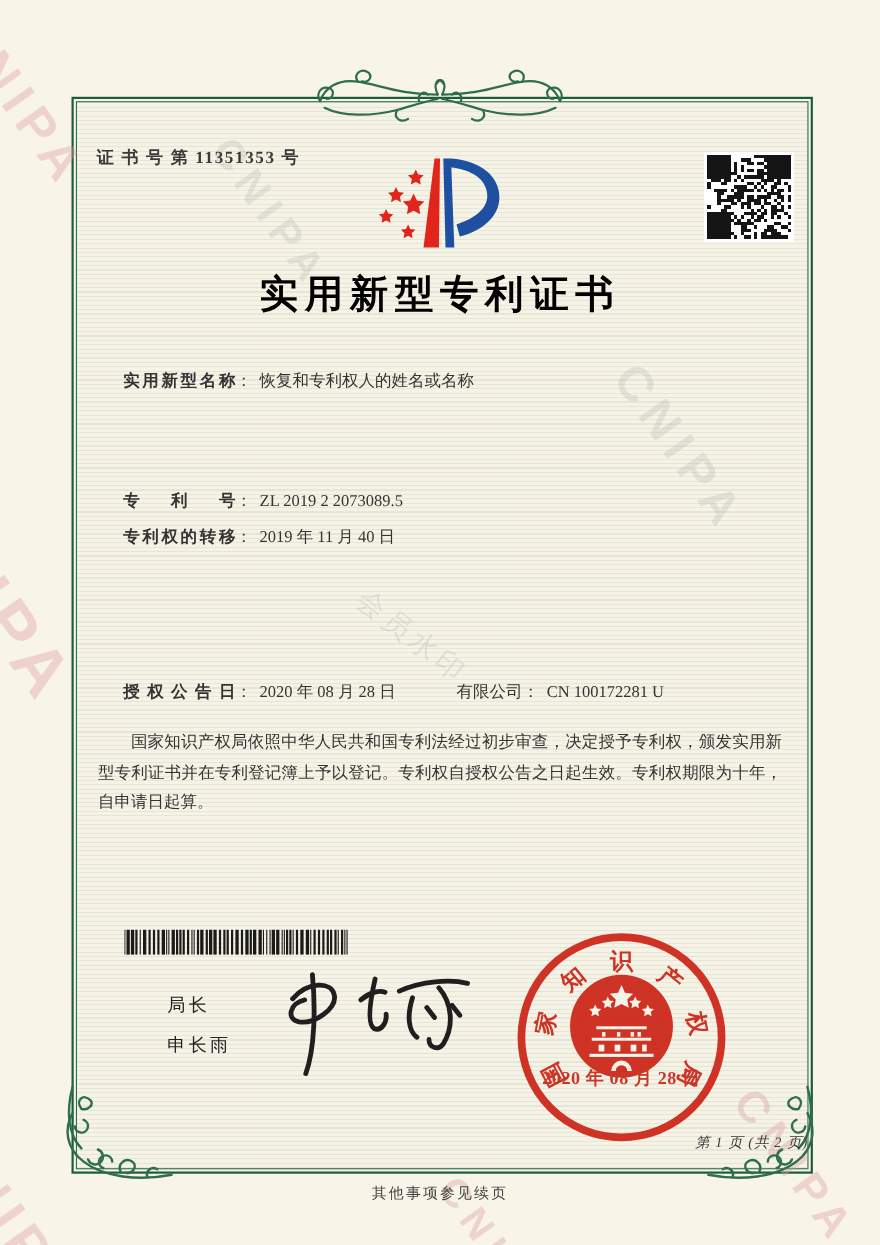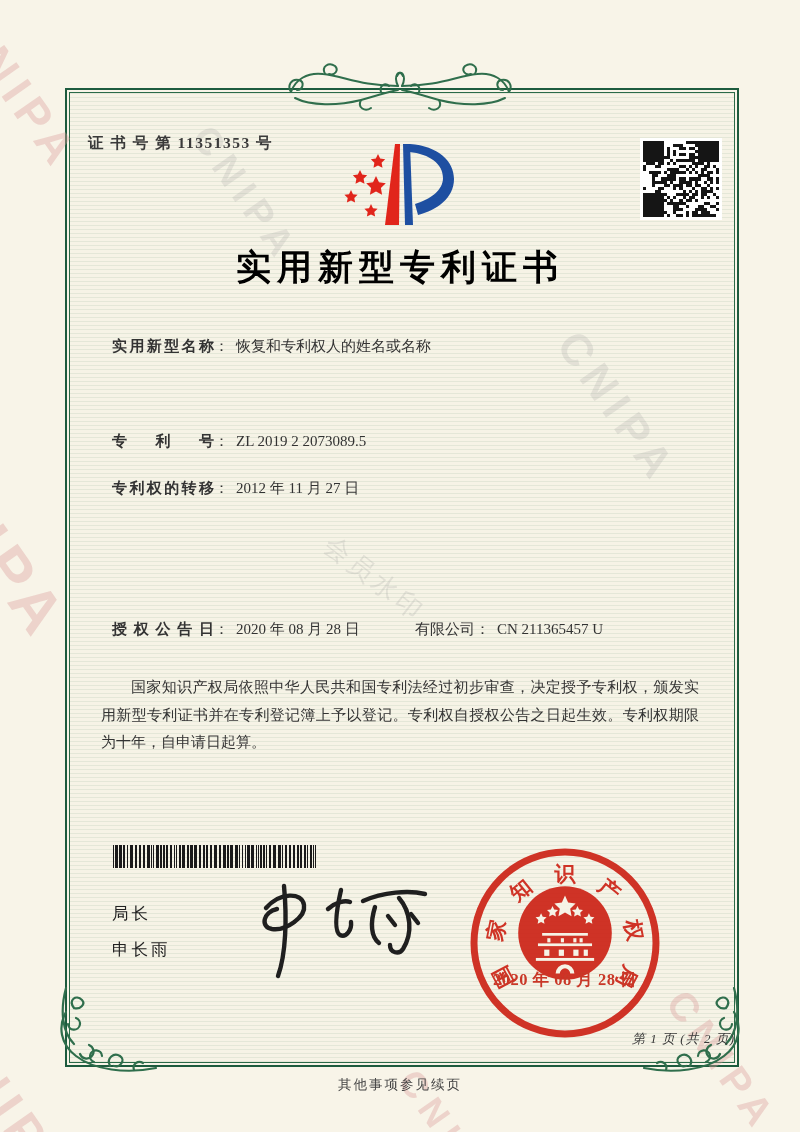--- a/index.html
+++ b/index.html
@@ -27,25 +27,25 @@
   .logo{position:absolute;left:338px;top:128px;}
   .qr{position:absolute;left:640px;top:138px;width:82px;height:82px;}
   .title{position:absolute;left:65px;top:244px;width:670px;text-align:center;
          font-size:35px;font-weight:bold;letter-spacing:6px;color:#000000;}
   .frow{position:absolute;left:112px;width:610px;font-size:15px;color:#333;white-space:nowrap;}
   .flabel{display:inline-block;width:102px;text-align:justify;text-align-last:justify;font-weight:bold;}
   .fcolon{margin-right:7px;}
   .g2{position:absolute;left:303px;top:0;}
   .paras{position:absolute;left:85px;top:658px;width:630px;font-size:15px;line-height:27.5px;
          text-align:justify;color:#333;}
-  .paras p{margin:16px;text-indent:2em;}
+  .paras p{margin:4px;text-indent:2em;}
   .barcode{position:absolute;left:113px;top:845px;width:205px;height:23px;}
   .signer{position:absolute;left:112px;top:903px;font-family:"Liberation Sans",sans-serif;
           font-size:16.5px;color:#222;letter-spacing:3px;}
-  .signer div{margin-bottom:14px;}
+  .signer div{margin-bottom:14px;margin-left:40px;}
   .signature{position:absolute;left:228px;top:878px;}
   
   .seal{position:absolute;left:467px;top:845px;width:196px;height:196px;opacity:0.93;z-index:6;}
   .seal-ring{position:absolute;inset:0;}
   .seal-ch{position:absolute;left:50%;top:50%;width:24px;margin-left:-12px;margin-top:-13px;
            text-align:center;font-size:21px;font-weight:bold;color:#cd2518;
            font-family:"Liberation Serif",serif;}
   .seal-emblem{position:absolute;left:50%;top:88px;transform:translate(-50%,-50%);}
   .seal-date{position:absolute;left:0;top:124px;width:100%;text-align:center;
              font-size:16.5px;font-weight:bold;color:#c62a1a;white-space:nowrap;letter-spacing:0.5px;}
@@ -503,30 +503,30 @@
           <rect x="21" y="24" width="1" height="1" fill="#151515"></rect>
           <rect x="22" y="24" width="1" height="1" fill="#151515"></rect>
           <rect x="23" y="24" width="1" height="1" fill="#151515"></rect>
         </svg></div>
 
     <div class="title">实用新型专利证书</div>
 
     <div class="frow" style="top:337px">
       <span class="flabel">实用新型名称</span><span class="fcolon">：</span><span class="fvalue">恢复和专利权人的姓名或名称</span>
     </div>
-    <div class="frow" style="top:432px">
+    <div class="frow" style="top:446px">
       <span class="flabel">专利号</span><span class="fcolon">：</span><span class="fvalue">ZL 2019 2 2073089.5</span>
     </div>
     <div class="frow" style="top:479px">
-      <span class="flabel">专利权的转移</span><span class="fcolon">：</span><span class="fvalue">2012 年 11 月 27 日</span>
+      <span class="flabel">专利权的转移</span><span class="fcolon">：</span><span class="fvalue">2019 年 11 月 40 日</span>
     </div>
     <div class="frow" style="top:620px">
       <span class="flabel">授权公告日</span><span class="fcolon">：</span><span class="fvalue">2020 年 08 月 28 日</span>
       <span class="g2">
-        <span>有限公司</span><span class="fcolon">：</span><span>CN 211365457 U</span>
+        <span>有限公司</span><span class="fcolon">：</span><span>CN 100172281 U</span>
       </span>
     </div>
 
     <div class="paras">
       <p>国家知识产权局依照中华人民共和国专利法经过初步审查，决定授予专利权，颁发实用新型专利证书并在专利登记簿上予以登记。专利权自授权公告之日起生效。专利权期限为十年，自申请日起算。</p>
     </div>
 
     <div class="barcode"><svg width="205" height="23">
           <rect x="0" y="0" width="1" height="23" fill="#1a1a1a"></rect>
           <rect x="2" y="0" width="3" height="23" fill="#1a1a1a"></rect>

